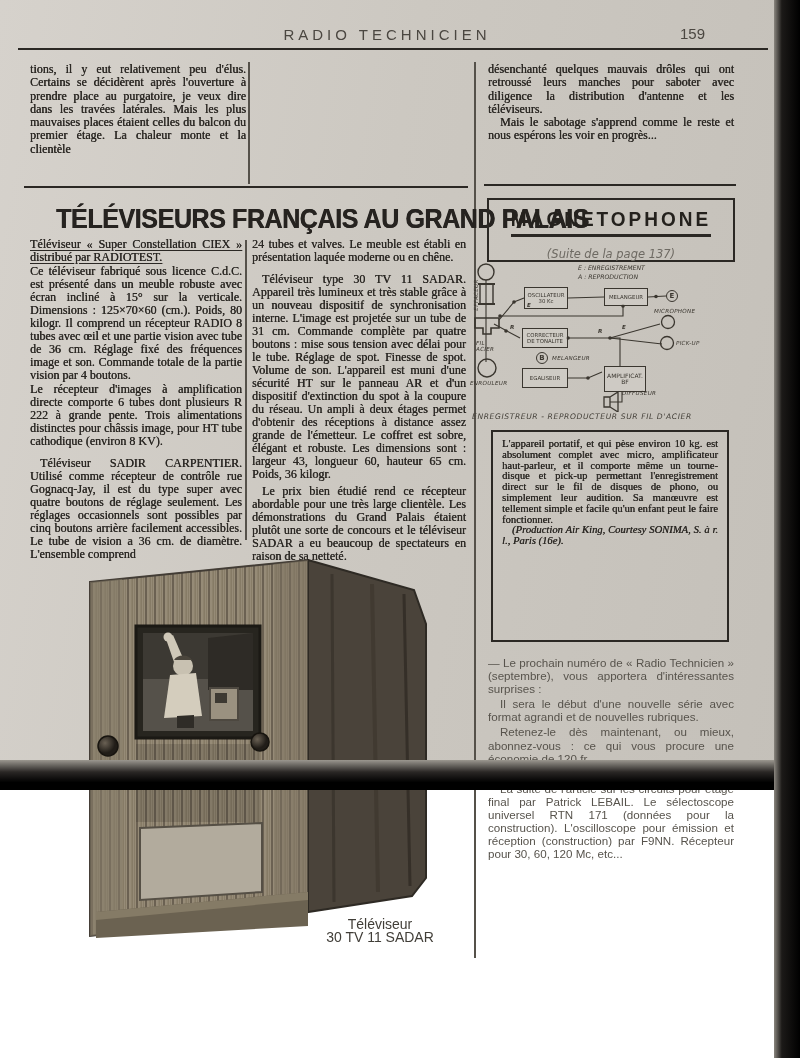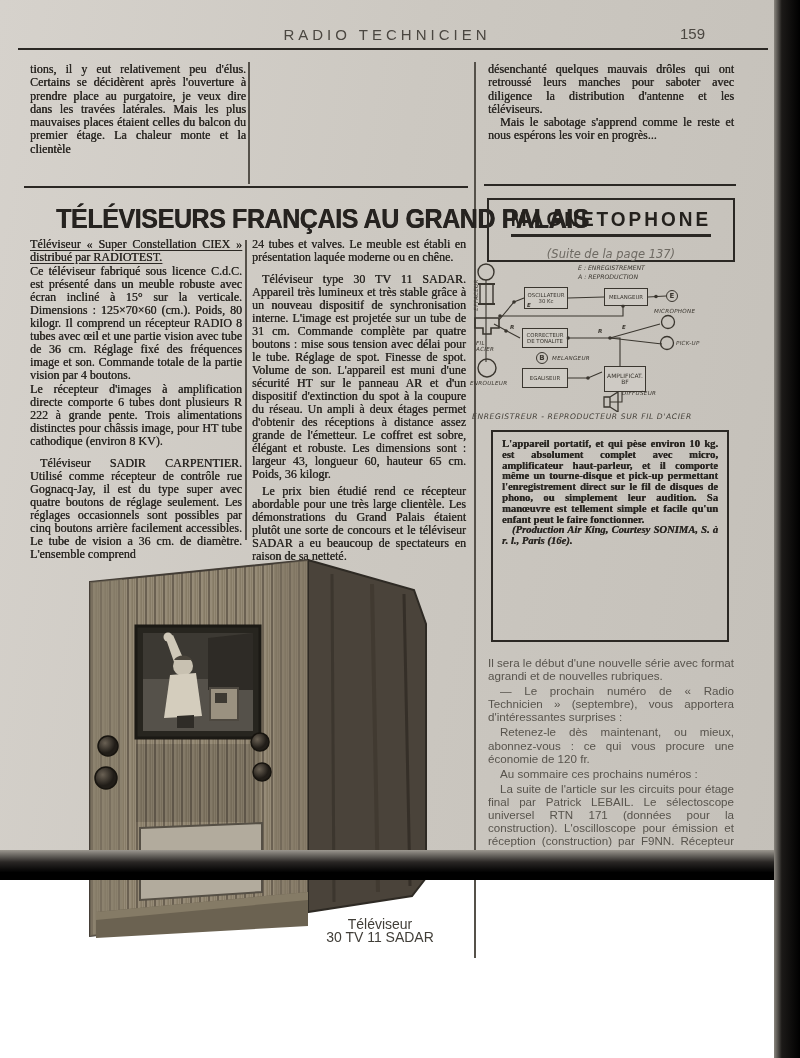--- a/index.html
+++ b/index.html
@@ -1,19 +1,19 @@
 <!DOCTYPE html>
 <html><head>
 <meta charset="utf-8">
 <style>
   * { margin:0; padding:0; box-sizing:border-box; }
   html,body { width:800px; height:1058px; }
   body { font-family:"Liberation Serif", serif; color:#2b2824; overflow:hidden; }
   .page {
-    position:relative; width:800px; height:880px;
+    position:relative; width:800px; height:790px;
     background:linear-gradient(100deg,#d6d2cc 0%, #ccc8c1 45%, #c4c0b9 100%);
   }
   .abs { position:absolute; }
   .rule { background:#2b2824; }
   .vrule { width:1.5px; background:#55514a; }
   
   .edge-right { right:0; top:0; width:26px; height:1058px;
     background:linear-gradient(90deg,#8a867f 0%, #1c1a18 30%, #000 100%); }
   .edge-bottom { left:0; bottom:0; width:800px; height:30px;
     background:linear-gradient(180deg,#9b978f 0%, #2a2725 40%, #000 75%); }
@@ -51,21 +51,21 @@
     align-items:center; justify-content:center; background:rgba(210,206,200,0.6); }
   .dlabel { position:absolute; font-size:5.6px; font-style:italic; letter-spacing:0.3px; white-space:pre-line; }
   .dcirc { position:absolute; border:1.3px solid #3a362f; border-radius:50%;
     display:flex; align-items:center; justify-content:center; font-size:7px; font-weight:bold; }
   .legend { position:absolute; font-size:6.2px; font-style:italic; line-height:8.5px; white-space:pre-line; }
   .diagcap { font-family:"DejaVu Sans", sans-serif; font-style:italic; font-size:7.6px;
     letter-spacing:0.6px; color:#45413a; white-space:nowrap; }
 
   
   .frame { border:2px solid #2b2824; padding:7px 9px 6px 9px; }
-  .boxed { font-size:10.6px; line-height:10.8px; text-align:justify; text-shadow:0.3px 0 0 currentColor;font-weight:bold; }
+  .boxed { font-size:10.6px; line-height:10.8px; text-align:justify; text-shadow:0.3px 0 0 currentColor; }
   .boxed p + p { text-indent:10px; }
   .it { font-style:italic; }
 
   .announce { font-family:"Liberation Sans", sans-serif; font-size:11.6px; line-height:13.1px;
     color:#57534c; text-align:justify; }
   .announce p { margin-bottom:2px; }
   .announce p + p { text-indent:12px; }
 
   .tvcap { font-family:"Liberation Sans", sans-serif; font-size:14px; line-height:12.5px;
     color:#413e38; text-align:center; white-space:pre-line; }
@@ -236,22 +236,22 @@
     <div class="dlabel" style="top:62px;left:152px;font-weight:bold;">E</div>
   </div>
   <div class="abs diagcap" style="top:412px;left:472px;">ENREGISTREUR - REPRODUCTEUR  SUR  FIL  D'ACIER</div>
 
   <div class="abs frame boxed col" style="top:430px;left:491px;width:238px;height:212px;">
     <p>L'appareil portatif, et qui pèse environ 10 kg. est absolument complet avec micro, amplificateur haut-parleur, et il comporte même un tourne-disque et pick-up permettant l'enregistrement direct sur le fil de disques de phono, ou simplement leur audition. Sa manœuvre est tellement simple et facile qu'un enfant peut le faire fonctionner.</p>
     <p class="it">(Production Air King, Courtesy SONIMA, S. à r. l., Paris (16e).</p>
   </div>
 
   <div class="abs announce col" style="top:656px;left:488px;width:246px;">
+    <p>— Le prochain numéro de « Radio Technicien » (septembre), vous apportera d'intéressantes surprises :</p>
     <p>Il sera le début d'une nouvelle série avec format agrandi et de nouvelles rubriques.</p>
-    <p>— Le prochain numéro de « Radio Technicien » (septembre), vous apportera d'intéressantes surprises :</p>
     <p>Retenez-le dès maintenant, ou mieux, abonnez-vous : ce qui vous procure une économie de 120 fr.</p>
     <p>Au sommaire ces prochains numéros :</p>
     <p>La suite de l'article sur les circuits pour étage final par Patrick LEBAIL. Le sélectoscope universel RTN 171 (données pour la construction). L'oscilloscope pour émission et réception (construction) par F9NN. Récepteur pour 30, 60, 120 Mc, etc...</p>
   </div>
 
   <div class="abs edge-bottom2"></div>
   <div class="abs edge-bottom"></div>
   <div class="abs edge-right"></div>
 </div>
 

